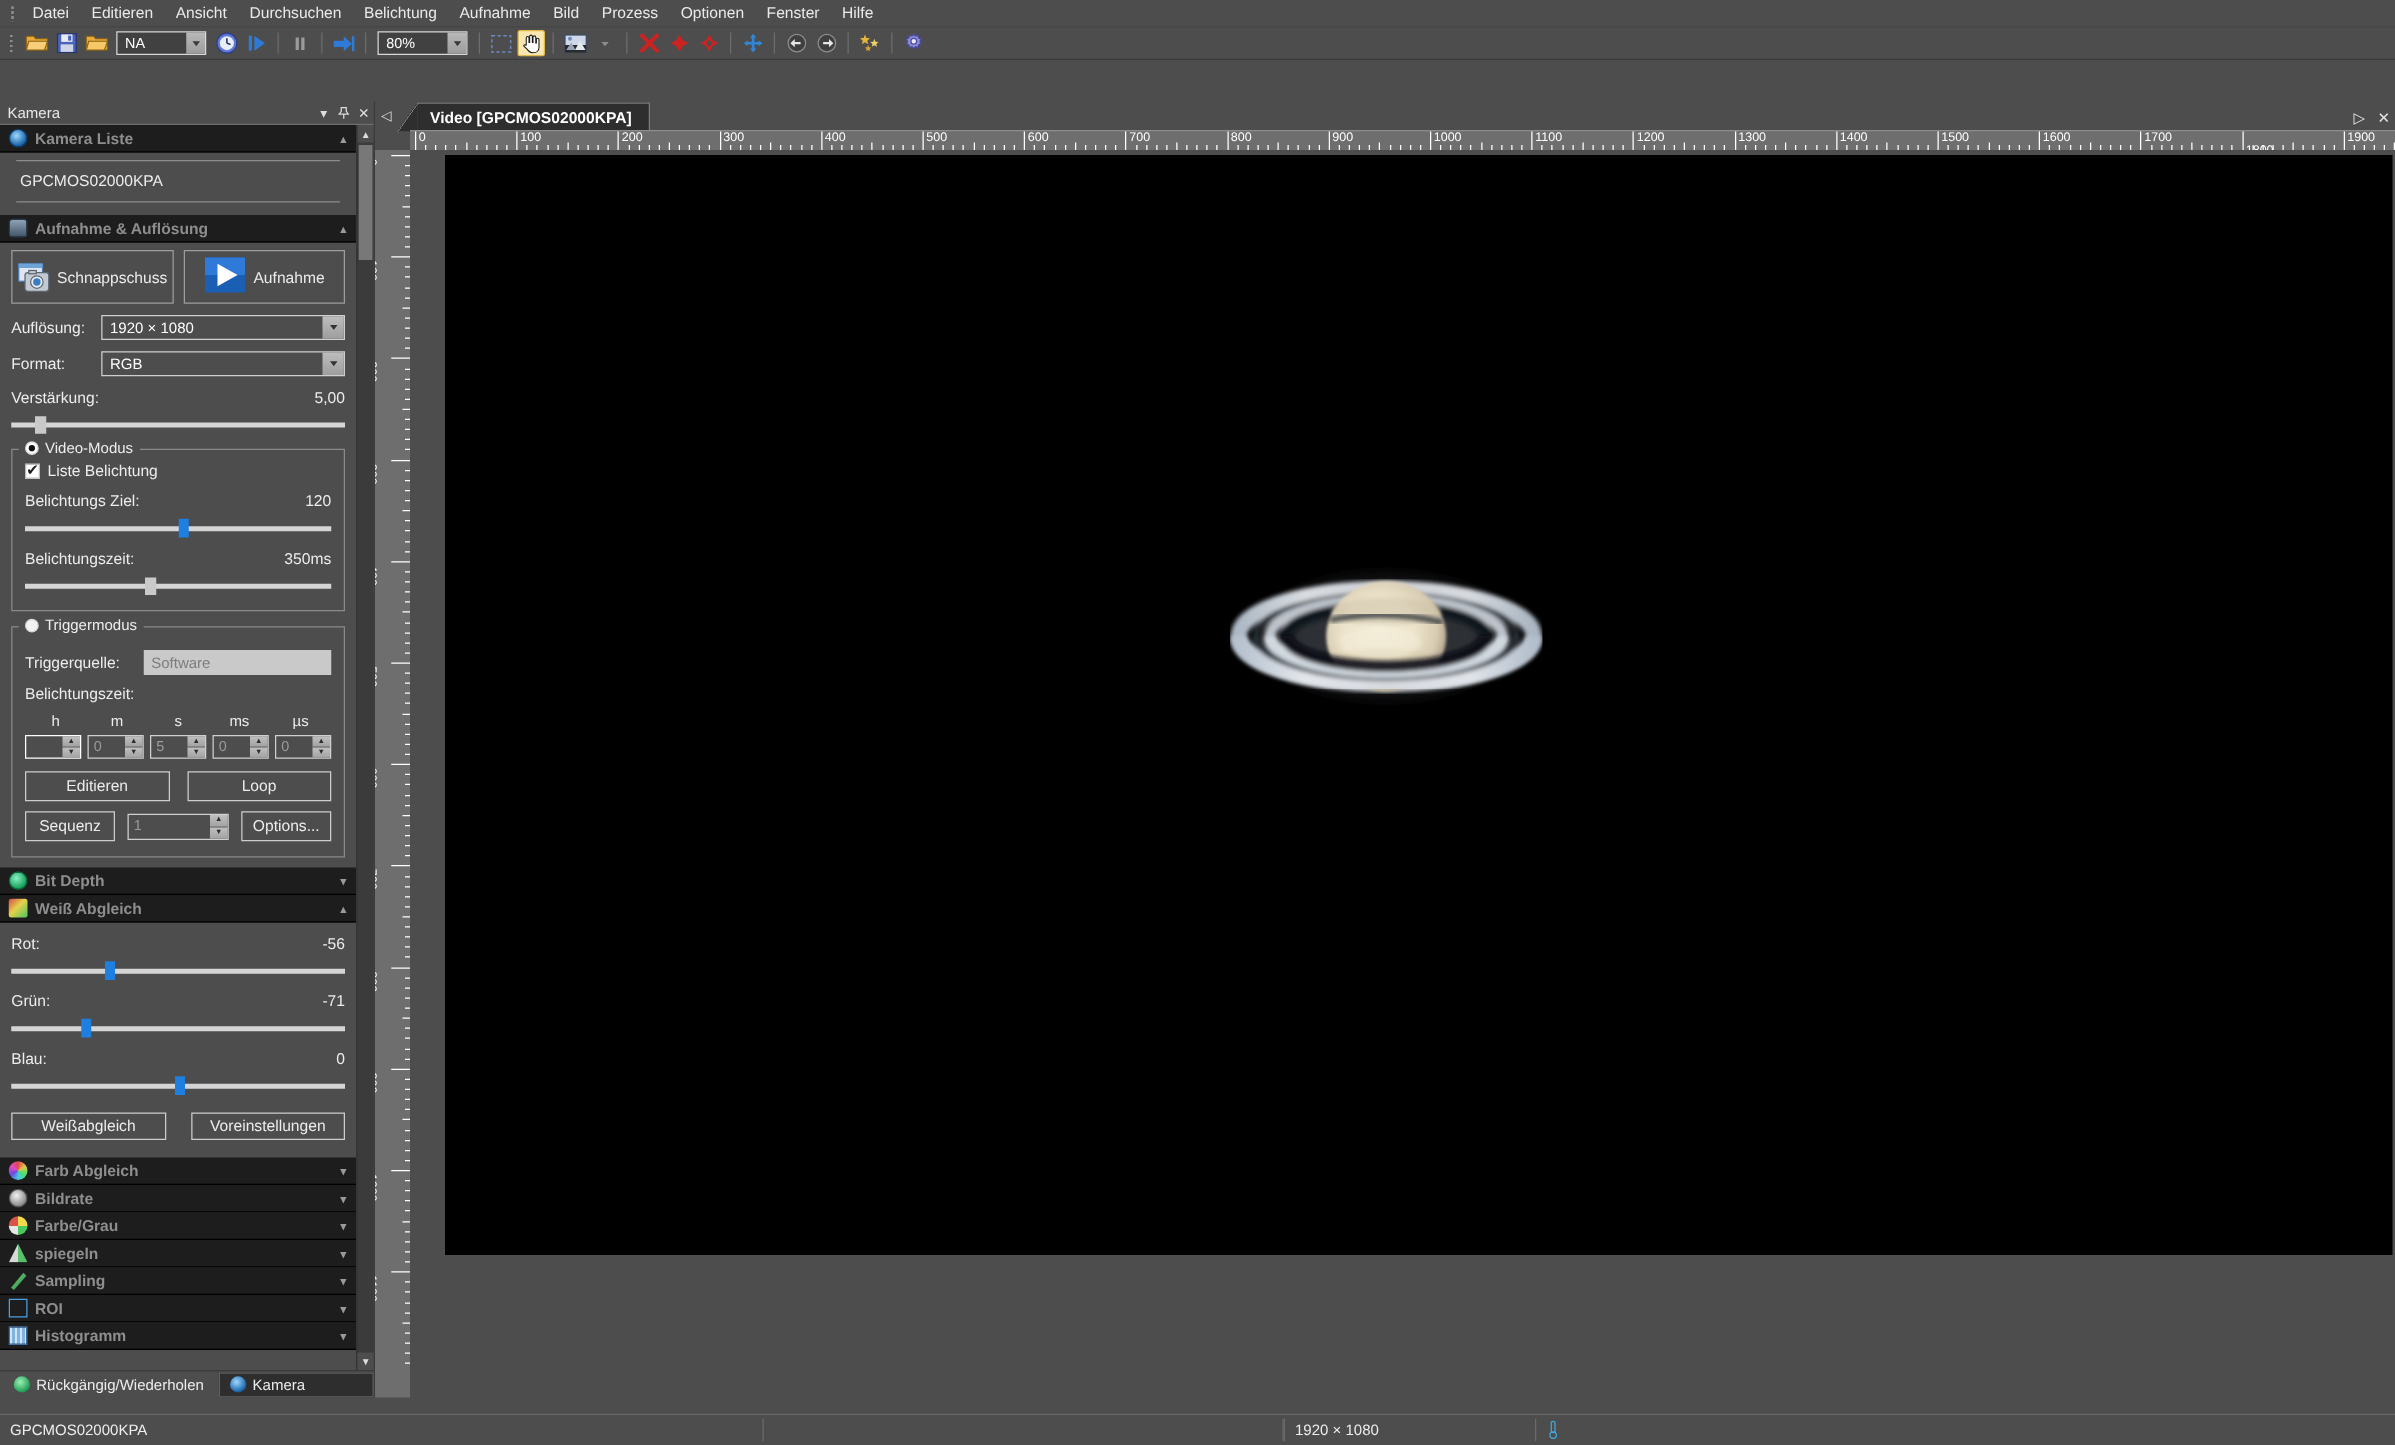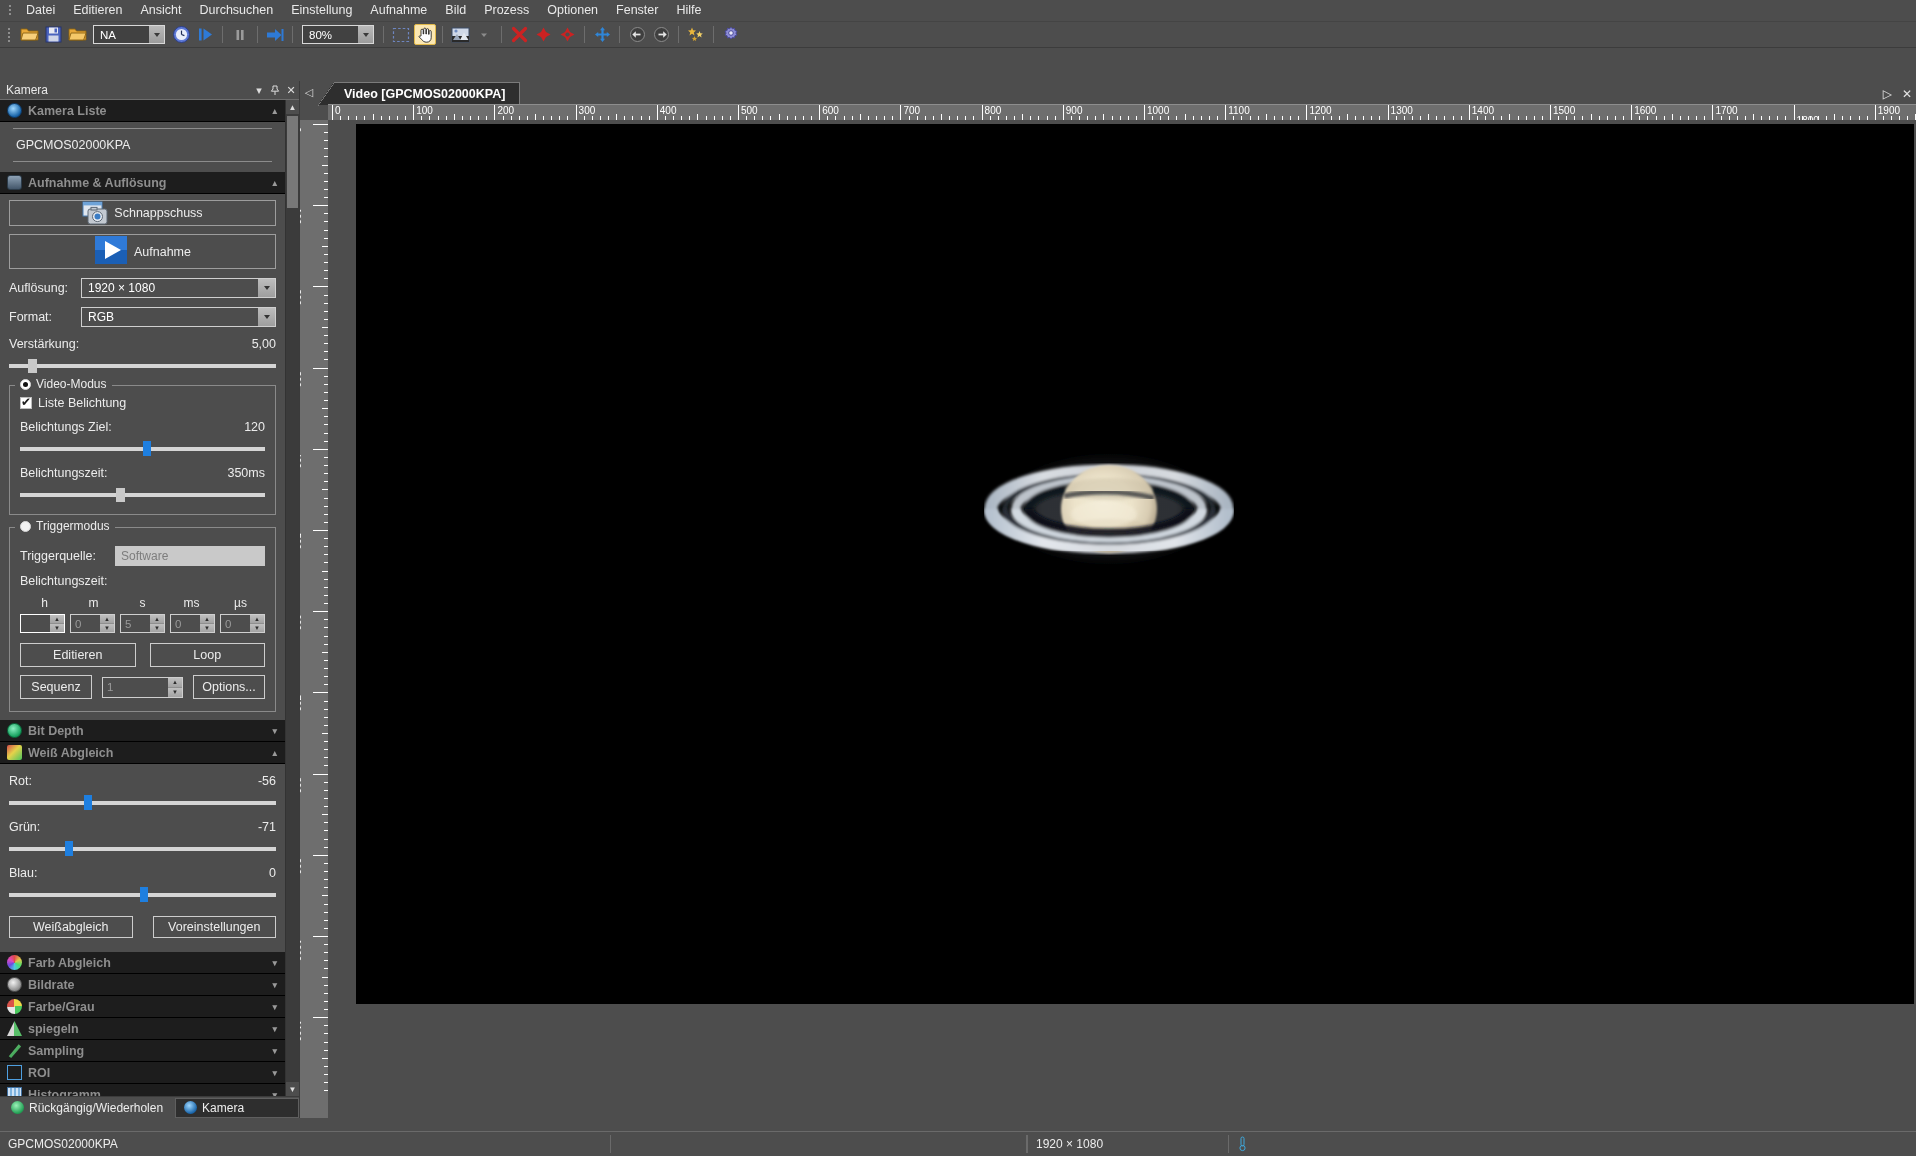--- a/index.html
+++ b/index.html
@@ -106,21 +106,21 @@
   }
   .grp-head .gicon { width:15px;height:15px;margin-right:6px;border-radius:50%; flex:none; }
   .grp-head .gname { flex:1; }
   .grp-head .gchev { color:#9a9a9a; font-size:9px; margin-right:8px; }
   .grp-body { padding: 6px 9px 8px; }
 
   .cam-list { padding: 2px 9px 6px; }
   .cam-list .hr { height:1px; background:#8c8c8c; margin: 4px 4px; }
   .cam-list .item { color:#ececec; font-size:12.5px; padding:5px 7px; }
 
-  .btnrow { display:flex; gap:8px;flex-direction:column; }
+  .btnrow { display:flex; gap:8px; }
   .bigbtn {
     flex:1; height:43px; border:1px solid #9d9d9d; background:#4d4d4d;
     display:flex; align-items:center; justify-content:center; gap:6px; color:#ececec; font-size:12.5px;
   }
   .snapicon { width:26px; height:24px; position:relative; flex:none; }
 
   .fieldrow { display:flex; align-items:center; margin-top:9px; }
   .fieldrow .lab { width:72px; color:#ececec; font-size:12.5px; }
   .sel {
     flex:1; height:20px; background:#4d4d4d; border:1px solid #cfcfcf; display:flex; align-items:center;
@@ -236,21 +236,21 @@
 
 <div id="app">
 
 
   <div class="menubar">
     <div class="grip"></div>
     <div class="menuitem">Datei</div>
     <div class="menuitem">Editieren</div>
     <div class="menuitem">Ansicht</div>
     <div class="menuitem">Durchsuchen</div>
-    <div class="menuitem">Einstellung</div>
+    <div class="menuitem">Belichtung</div>
     <div class="menuitem">Aufnahme</div>
     <div class="menuitem">Bild</div>
     <div class="menuitem">Prozess</div>
     <div class="menuitem">Optionen</div>
     <div class="menuitem">Fenster</div>
     <div class="menuitem">Hilfe</div>
   </div>
 
   <div class="toolbar">
     <div class="tb-grip"></div>

